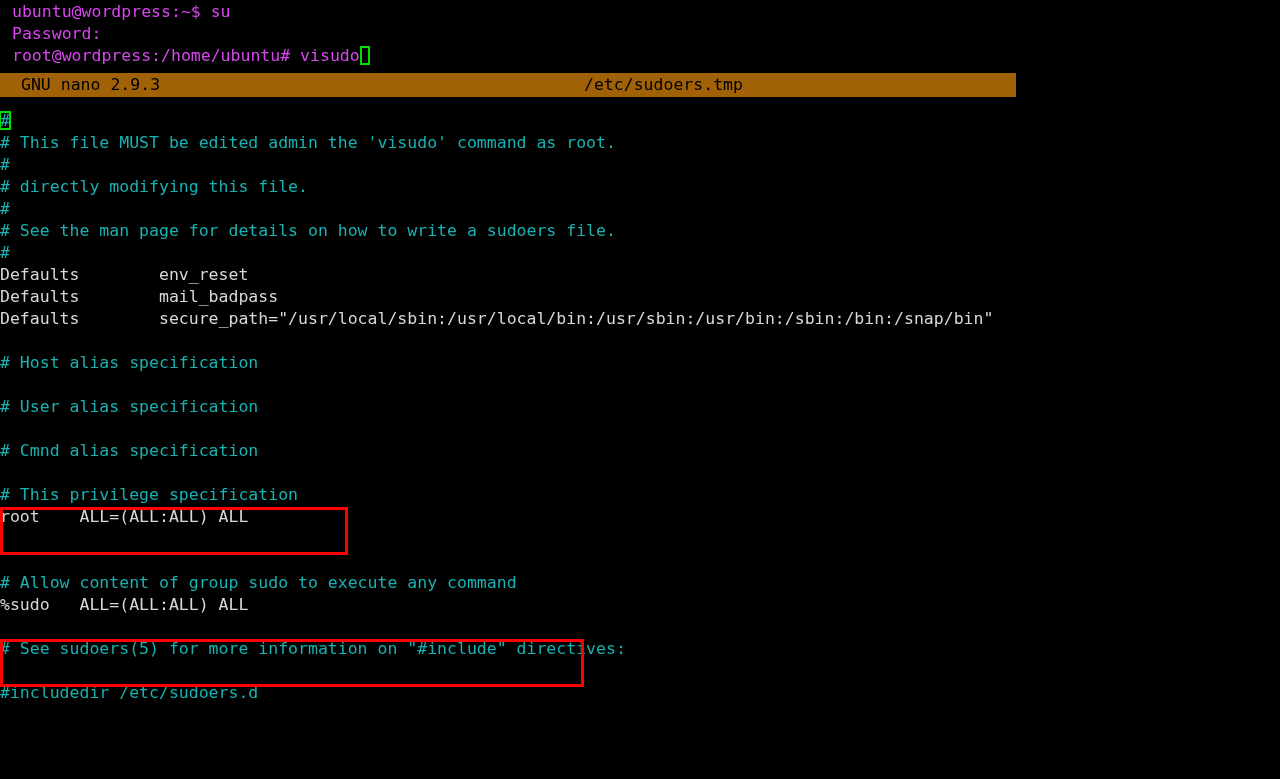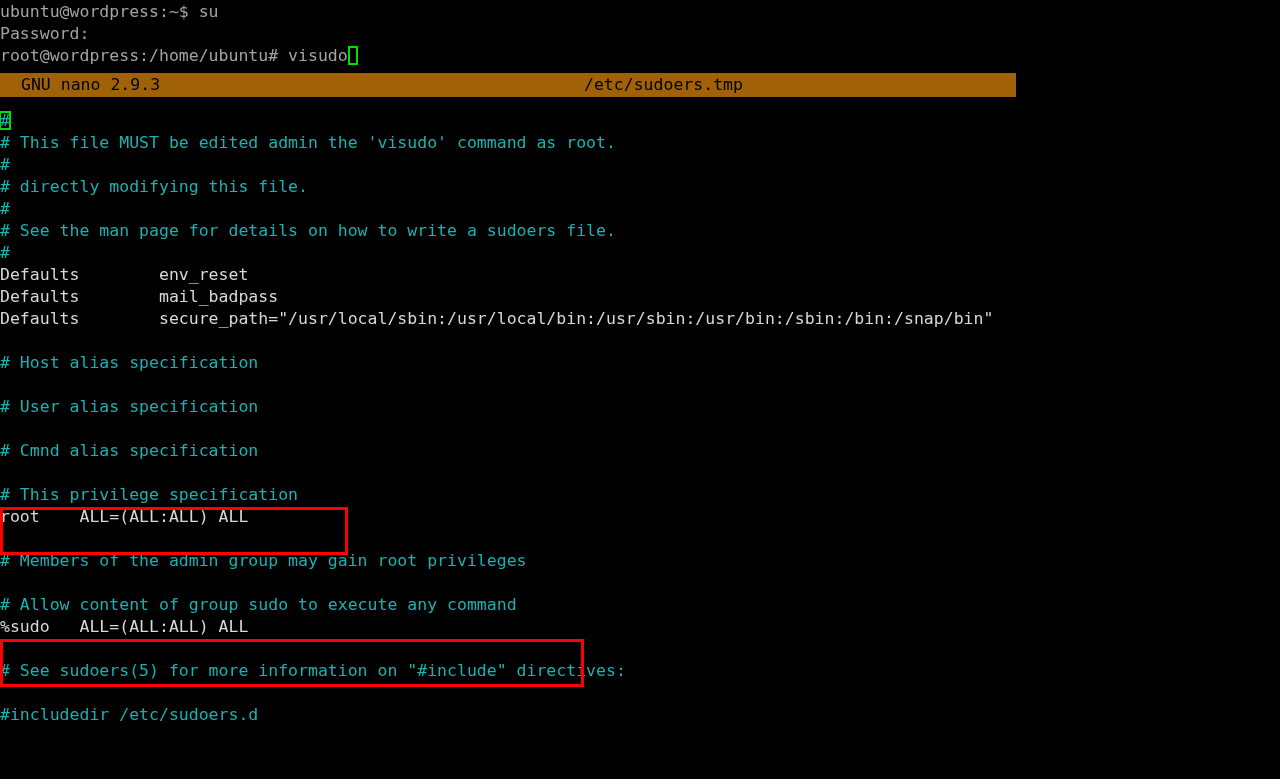--- a/index.html
+++ b/index.html
@@ -24,25 +24,25 @@
     position: absolute;
     left: 0;
     top: 0;
     width: 1280px;
     height: 72px;
     background: #000000;
     padding: 0;
   }
   .sh-line {
     position: absolute;
-    left: 0;
+    left: 12px;
     height: 22px;
     line-height: 22px;
     white-space: pre;
-    color: #a3a3a3;
+    color: #d946ef;
   }
   .sh-line.l0 { top: 1px; }
   .sh-line.l1 { top: 23px; }
   .sh-line.l2 { top: 45px; }
 
   
   #titlebar {
     position: absolute;
     left: 0;
     top: 73px;
@@ -150,21 +150,20 @@
     <div class="row"><span class="txt c-plain"></span></div>
     <div class="row"><span class="txt c-comment"># Host alias specification</span></div>
     <div class="row"><span class="txt c-plain"></span></div>
     <div class="row"><span class="txt c-comment"># User alias specification</span></div>
     <div class="row"><span class="txt c-plain"></span></div>
     <div class="row"><span class="txt c-comment"># Cmnd alias specification</span></div>
     <div class="row"><span class="txt c-plain"></span></div>
     <div class="row"><span class="txt c-comment"># This privilege specification</span></div>
     <div class="row"><span class="txt c-plain">root    ALL=(ALL:ALL) ALL</span></div>
     <div class="row"><span class="txt c-plain"></span></div>
-    <div class="row"><span class="txt c-comment"># Members of the admin group may gain root privileges</span></div>
     <div class="row"><span class="txt c-plain"></span></div>
     <div class="row"><span class="txt c-comment"># Allow content of group sudo to execute any command</span></div>
     <div class="row"><span class="txt c-plain">%sudo   ALL=(ALL:ALL) ALL</span></div>
     <div class="row"><span class="txt c-plain"></span></div>
     <div class="row"><span class="txt c-comment"># See sudoers(5) for more information on "#include" directives:</span></div>
     <div class="row"><span class="txt c-plain"></span></div>
     <div class="row"><span class="txt c-comment">#includedir /etc/sudoers.d</span></div>
   </div>
 
 <div class="annot" style="left: 0px; top: 507px; width: 348px; height: 48px; border-color: rgb(255, 0, 0);"></div>

